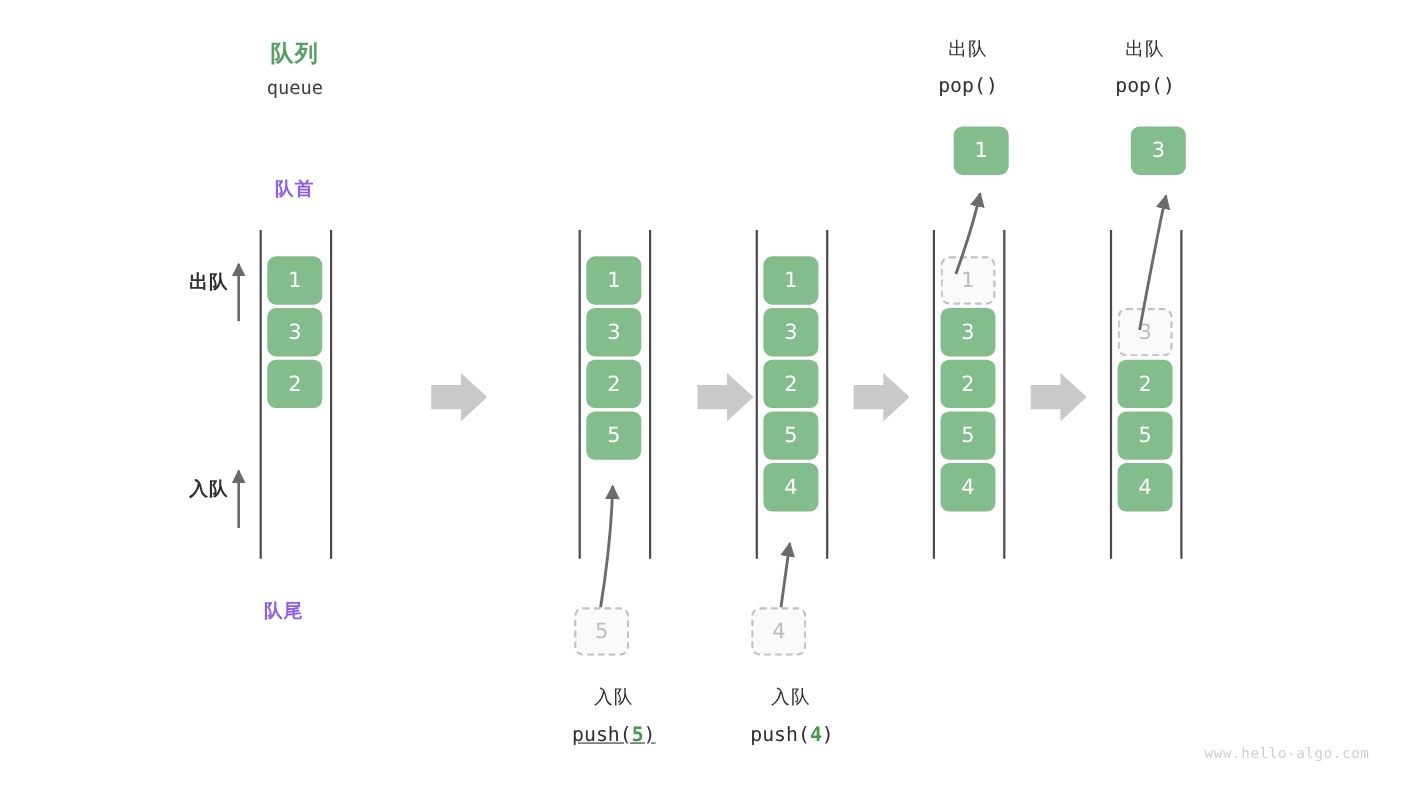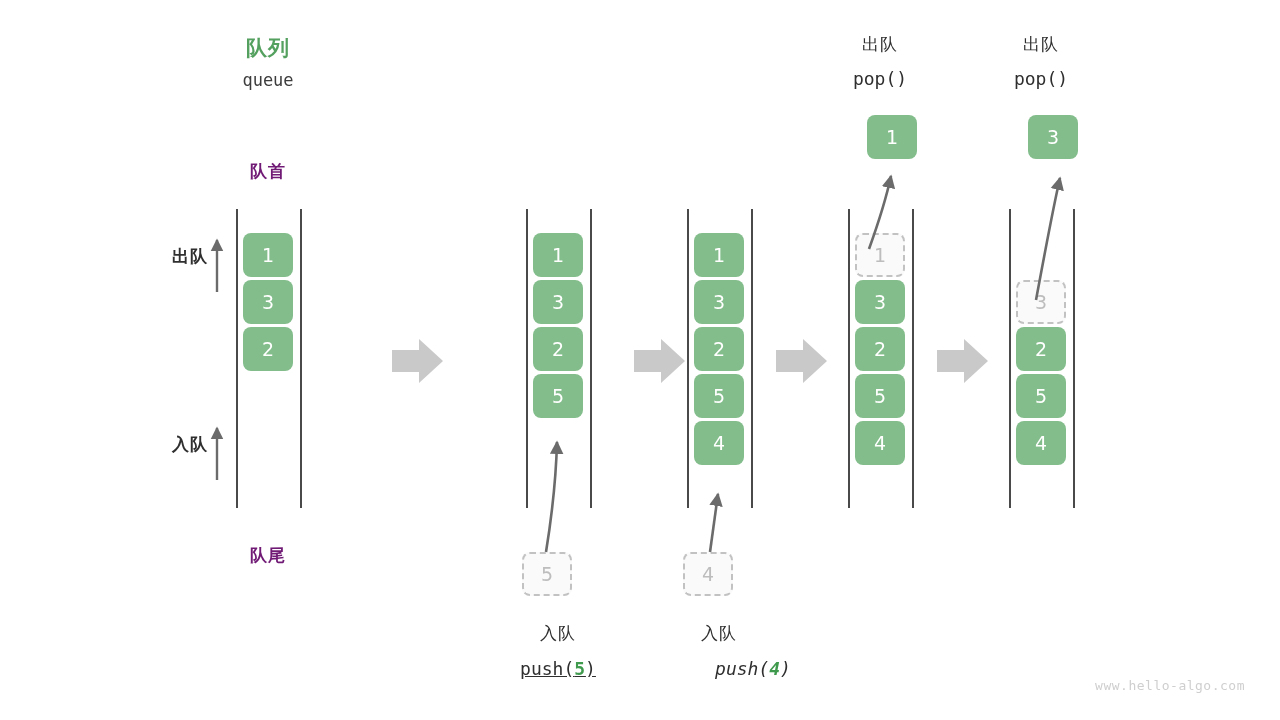--- a/index.html
+++ b/index.html
@@ -35,21 +35,21 @@
   }
   .title-en {
     font-family: "DejaVu Sans Mono", "Liberation Mono", monospace;
     font-size: 17px;
     color: #3c3c3c;
     text-align: center;
   }
   .label-cn {
     font-size: 17px;
     font-weight: bold;
-    color: #701a75;
+    color: #8b5cf6;
     text-align: center;
     letter-spacing: 1px;
   }
   .op-cn {
     font-size: 17px;
     color: #2f2f2f;
     text-align: center;
     letter-spacing: 1px;
   }
   .op-code {
@@ -117,21 +117,21 @@
   }
 </style>
 </head>
 <body>
 
 <div id="stage">
 
   <div class="abs title-cn" style="left:208px; top:34px; width:120px;">队列</div>
   <div class="abs title-en" style="left:208px; top:70px; width:120px;">queue</div>
   <div class="abs label-cn" style="left:208px; top:160px; width:120px;">队首</div>
-  <div class="abs label-cn" style="left:208px; top:544px; width:120px;text-align:center;">队尾</div>
+  <div class="abs label-cn" style="left:198px; top:544px; width:120px;text-align:center;">队尾</div>
 
   <div class="abs side-label" style="left:130px; top:245px; width:78px;">出队</div>
   <div class="abs side-label" style="left:130px; top:433px; width:78px;">入队</div>
 
   <div id="columns-layer">
       <div class="abs rail" style="left: 236px; top: 209px; height: 299px;"></div>
       <div class="abs rail" style="left: 300px; top: 209px; height: 299px;"></div>
       <div class="abs cell" style="left: 243px; top: 233px;">1</div>
       <div class="abs cell" style="left: 243px; top: 280px;">3</div>
       <div class="abs cell" style="left: 243px; top: 327px;">2</div>
@@ -149,21 +149,21 @@
       <div class="abs op-code" style="left: 468px; top: 658px; width: 180px; text-decoration: underline;"><span>push(</span><span class="arg">5</span><span>)</span></div>
       <div class="abs rail" style="left: 687px; top: 209px; height: 299px;"></div>
       <div class="abs rail" style="left: 751px; top: 209px; height: 299px;"></div>
       <div class="abs cell" style="left: 694px; top: 233px;">1</div>
       <div class="abs cell" style="left: 694px; top: 280px;">3</div>
       <div class="abs cell" style="left: 694px; top: 327px;">2</div>
       <div class="abs cell" style="left: 694px; top: 374px;">5</div>
       <div class="abs cell" style="left: 694px; top: 421px;">4</div>
       <div class="abs cell ghost" style="left: 683px; top: 552px;">4</div>
       <div class="abs op-cn" style="left: 629px; top: 622px; width: 180px;">入队</div>
-      <div class="abs op-code" style="left: 663px; top: 658px; width: 180px; font-style: italic;"><span>push(</span><span class="arg">4</span><span>)</span></div>
+      <div class="abs op-code" style="left: 630px; top: 658px; width: 180px;"><span>push(</span><span class="arg">4</span><span>)</span></div>
       <div class="abs rail" style="left: 848px; top: 209px; height: 299px;"></div>
       <div class="abs rail" style="left: 912px; top: 209px; height: 299px;"></div>
       <div class="abs cell ghost" style="left: 855px; top: 233px;">1</div>
       <div class="abs cell" style="left: 855px; top: 280px;">3</div>
       <div class="abs cell" style="left: 855px; top: 327px;">2</div>
       <div class="abs cell" style="left: 855px; top: 374px;">5</div>
       <div class="abs cell" style="left: 855px; top: 421px;">4</div>
       <div class="abs op-cn" style="left: 790px; top: 33px; width: 180px;">出队</div>
       <div class="abs op-code" style="left: 790px; top: 68px; width: 180px;"><span>pop(</span><span class="arg"></span><span>)</span></div>
       <div class="abs cell" style="left: 867px; top: 115px;">1</div>

